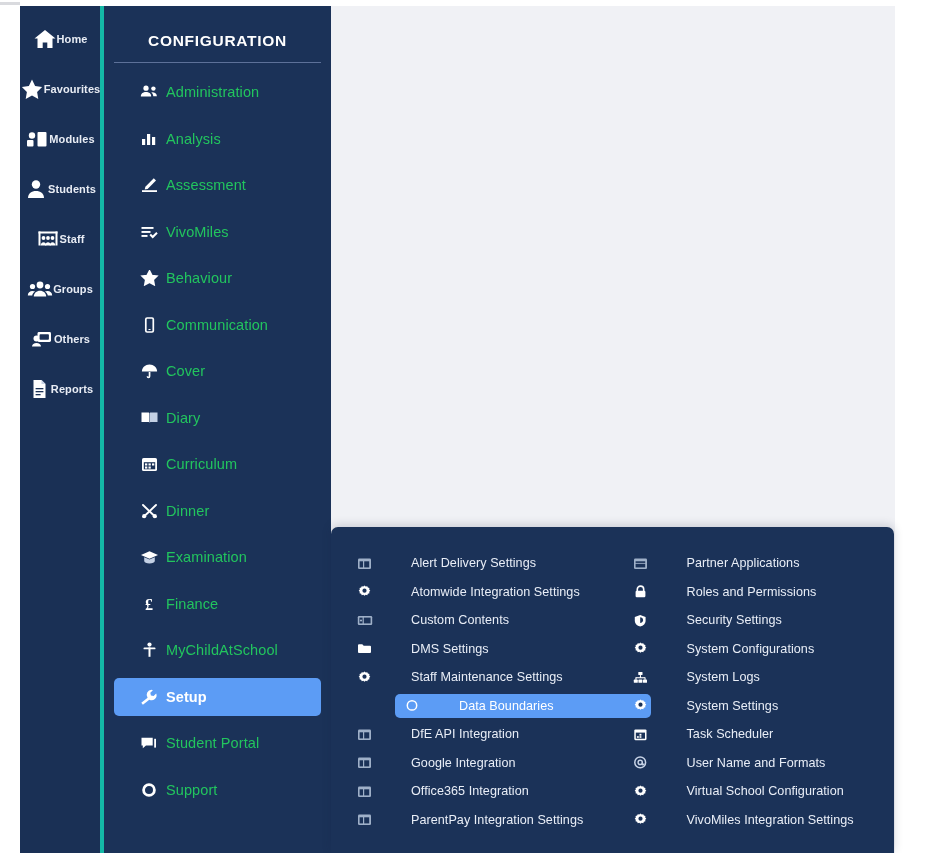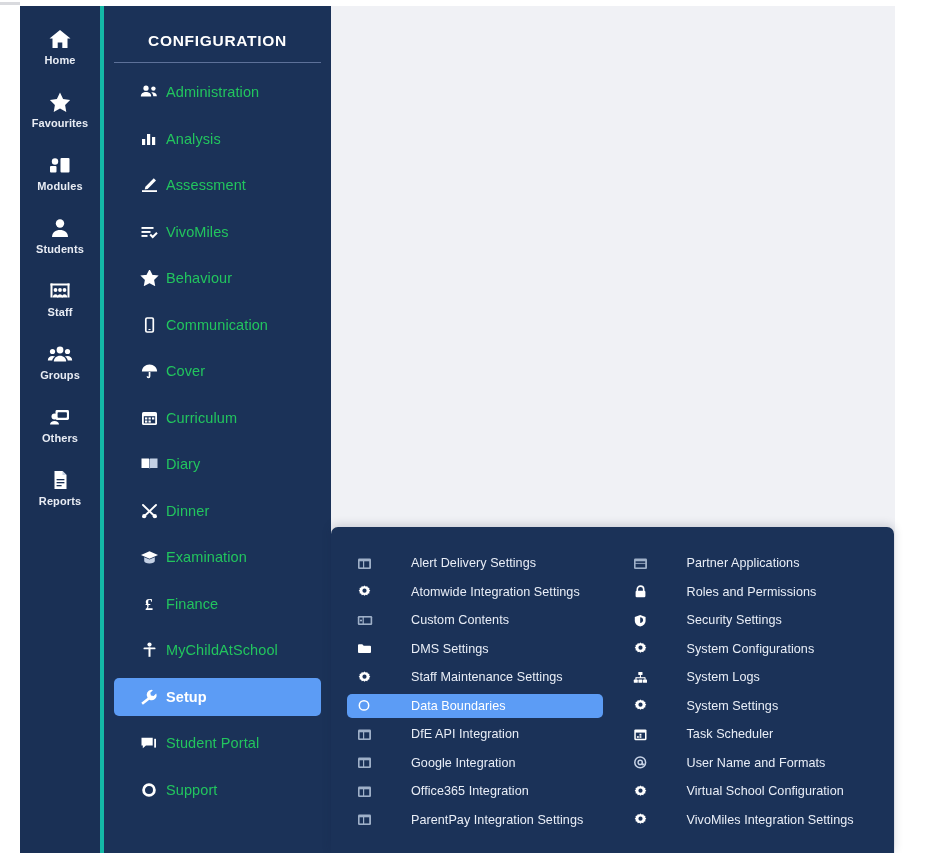--- a/index.html
+++ b/index.html
@@ -54,21 +54,21 @@
     width: 80px; height: 847px;
     background: #1a3055;
     display: flex;
     flex-direction: column;
     align-items: center;
     padding-top: 18px;
   }
   .rail-item {
     width: 80px;
     display: flex;
-    flex-direction: column;
+    flex-direction: row;
     align-items: center;
     justify-content: center;
     margin-bottom: 20px;
     cursor: pointer;
     user-select: none;
   }
   .rail-ico {
     height: 26px;
     display: flex;
     align-items: flex-end;
@@ -155,21 +155,21 @@
     display: flex;
     align-items: center;
     height: 24px;
     border-radius: 5px;
     padding-left: 10px;
     margin-bottom: 4.5px;
     cursor: pointer;
     user-select: none;
     gap: 32px;
   }
-  .sub-item.active { background: #5c9cf5; width: 256px; }
+  .sub-item.active { background: #5c9cf5; width: 256px; margin-left: 48px; }
   .sub-ico {
     width: 22px;
     flex: 0 0 22px;
     display: flex;
     align-items: center;
   }
   .sub-ico svg { display: block; }
   .sub-lab {
     color: #e9eef7;
     font-size: 12.6px;
@@ -368,40 +368,40 @@
             <path class="ic-white" d="M9.5 1.5c4.2 0 7.6 3.2 7.6 7H1.9c0-3.8 3.4-7 7.6-7z"></path>
             <path class="ic-white" d="M8.7 9h1.7v4.3a1.9 1.9 0 1 1-3.8 0h1.7a.7.7 0 0 0 .4.7z"></path>
           </svg>
         </span>
         <span class="cfg-lab">Cover</span>
       </div>
 
       <div class="cfg-item">
         <span class="cfg-ico">
           <svg width="19" height="16" viewBox="0 0 19 16">
+            <path class="ic-white" d="M1.5 2.5h6.8c.6 0 1 .4 1 1v9.5c0-.5-.4-.9-1-.9H1.5z"></path>
+            <path style="fill:#c3d0e4" d="M17.5 2.5h-6.8c-.6 0-1 .4-1 1v9.5c0-.5.4-.9 1-.9h6.8z"></path>
+          </svg>
+        </span>
+        <span class="cfg-lab">Diary</span>
+      </div>
+
+      <div class="cfg-item">
+        <span class="cfg-ico">
+          <svg width="19" height="16" viewBox="0 0 19 16">
             <rect class="ic-white" x="2" y="2" width="15" height="13" rx="1.6"></rect>
             <rect style="fill:#1b3258" x="3.8" y="6.2" width="11.4" height="7.1"></rect>
             <rect class="ic-white" x="5" y="7.4" width="2.3" height="2.1"></rect>
             <rect class="ic-white" x="8.5" y="7.4" width="2.3" height="2.1"></rect>
             <rect class="ic-white" x="12" y="7.4" width="2.3" height="2.1"></rect>
             <rect class="ic-white" x="5" y="10.5" width="2.3" height="2.1"></rect>
             <rect class="ic-white" x="8.5" y="10.5" width="2.3" height="2.1"></rect>
           </svg>
         </span>
         <span class="cfg-lab">Curriculum</span>
-      </div>
-
-      <div class="cfg-item">
-        <span class="cfg-ico">
-          <svg width="19" height="16" viewBox="0 0 19 16">
-            <path class="ic-white" d="M1.5 2.5h6.8c.6 0 1 .4 1 1v9.5c0-.5-.4-.9-1-.9H1.5z"></path>
-            <path style="fill:#c3d0e4" d="M17.5 2.5h-6.8c-.6 0-1 .4-1 1v9.5c0-.5.4-.9 1-.9h6.8z"></path>
-          </svg>
-        </span>
-        <span class="cfg-lab">Diary</span>
       </div>
 
       <div class="cfg-item">
         <span class="cfg-ico">
           <svg width="19" height="16" viewBox="0 0 19 16">
             <g stroke="#ffffff" stroke-width="1.9" stroke-linecap="round">
               <line x1="3" y1="2" x2="15.5" y2="14"></line>
               <line x1="16" y1="2" x2="3.5" y2="14"></line>
             </g>
             <circle class="ic-white" cx="4.2" cy="13.2" r="2.1"></circle>

